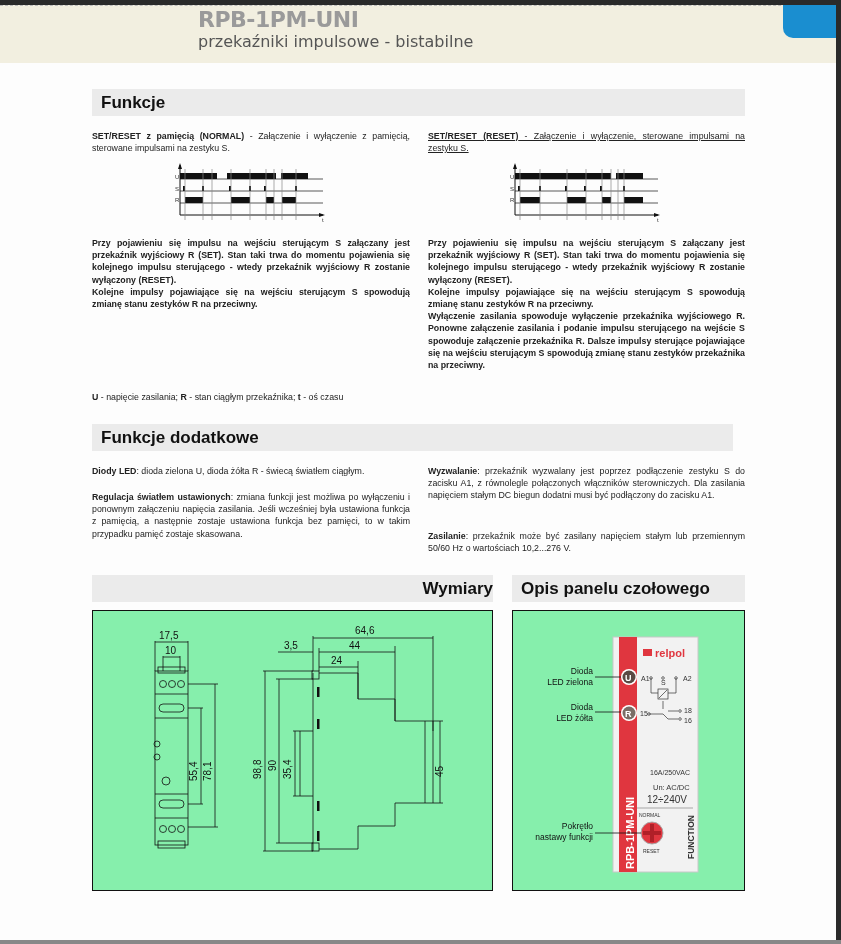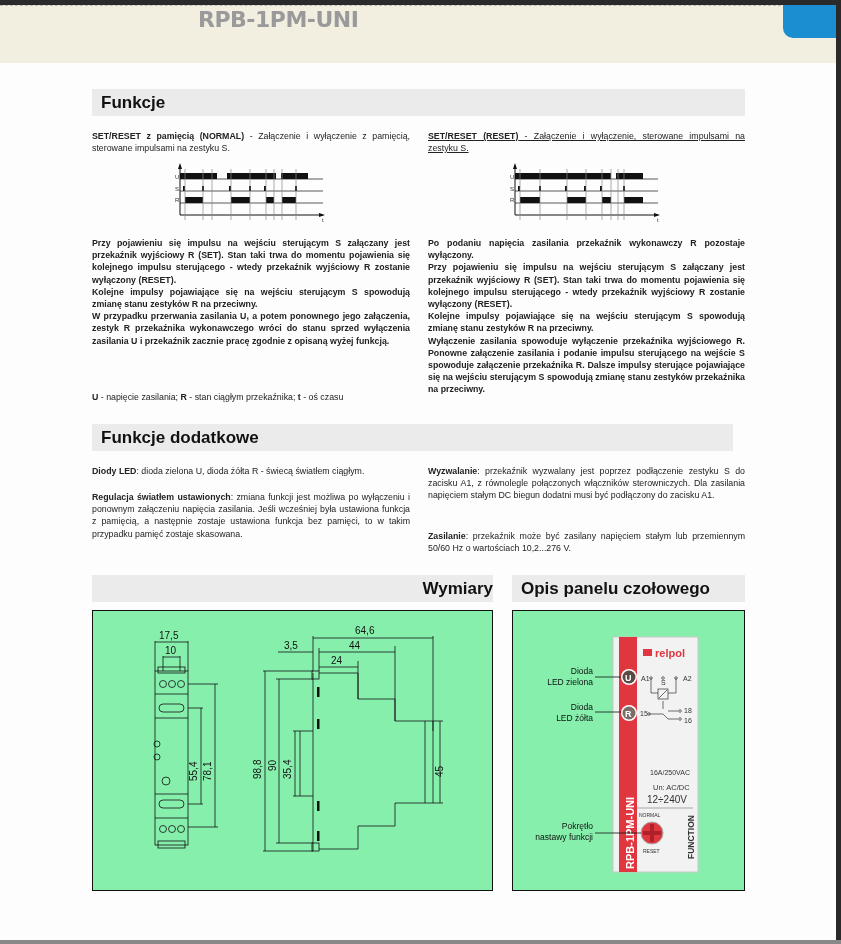--- a/index.html
+++ b/index.html
@@ -17,20 +17,21 @@
   .txt p{margin:0;font-weight:bold;}
   .box{position:absolute;border:1.5px solid #111;background:#86efac;box-sizing:border-box;}
   svg text{font-family:"Liberation Sans",sans-serif;}
 </style>
 </head>
 <body>
 
 <div class="topbar"></div>
 <div class="header">
   <div class="title">RPB-1PM-UNI</div>
+  <div class="subtitle">przekaźniki impulsowe - bistabilne</div>
 </div>
 <div class="tab"></div>
 <div class="rightbar"></div>
 <div class="bottombar"></div>
 
 <div class="section-head" style="left:92px;top:89px;width:653px;">Funkcje</div>
 
 <div class="txt" style="left:92px;top:130px;width:318px;">
   <b>SET/RESET z pamięcią (NORMAL)</b><span> - Załączenie i wyłączenie z pamięcią, sterowane impulsami na zestyku S.</span>
 </div>
@@ -69,21 +70,20 @@
       <line x1="91" y1="6" x2="91" y2="57"></line>
     <line x1="99" y1="6" x2="99" y2="57"></line>
       <line x1="107" y1="6" x2="107" y2="57"></line>
       <line x1="121" y1="6" x2="121" y2="57"></line>
   </g>
 </svg>
 
 <div class="txt" style="left:92px;top:237px;width:318px;">
   <p>Przy pojawieniu się impulsu na wejściu sterującym S załączany jest przekaźnik wyjściowy R (SET). Stan taki trwa do momentu pojawienia się kolejnego impulsu sterującego - wtedy przekaźnik wyjściowy R zostanie wyłączony (RESET).</p>
   <p>Kolejne impulsy pojawiające się na wejściu sterującym S spowodują zmianę stanu zestyków R na przeciwny.</p>
-  <p>W przypadku przerwania zasilania U, a potem ponownego jego załączenia, zestyk R przekaźnika wykonawczego wróci do stanu sprzed wyłączenia zasilania U i przekaźnik zacznie pracę zgodnie z opisaną wyżej funkcją.</p>
 </div>
 
 <div class="txt" style="left:92px;top:391px;width:318px;">
   <b>U</b><span> - napięcie zasilania; </span><b>R</b><span> - stan ciągłym przekaźnika; </span><b>t</b><span> - oś czasu</span>
 </div>
 
 <div class="txt" style="left:428px;top:130px;width:317px;text-decoration:underline;">
   <b>SET/RESET (RESET)</b><span> - Załączenie i wyłączenie, sterowane impulsami na zestyku S.</span>
 </div>
 
@@ -117,21 +117,20 @@
       <line x1="57" y1="6" x2="57" y2="57"></line>
     <line x1="76" y1="6" x2="76" y2="57"></line>
       <line x1="92" y1="6" x2="92" y2="57"></line>
       <line x1="101" y1="6" x2="101" y2="57"></line>
     <line x1="108" y1="6" x2="108" y2="57"></line>
       <line x1="114" y1="6" x2="114" y2="57"></line>
   </g>
 </svg>
 
 <div class="txt" style="left:428px;top:237px;width:317px;">
-  <p>Po podaniu napięcia zasilania przekaźnik wykonawczy R pozostaje wyłączony.</p>
   <p>Przy pojawieniu się impulsu na wejściu sterującym S załączany jest przekaźnik wyjściowy R (SET). Stan taki trwa do momentu pojawienia się kolejnego impulsu sterującego - wtedy przekaźnik wyjściowy R zostanie wyłączony (RESET).</p>
   <p>Kolejne impulsy pojawiające się na wejściu sterującym S spowodują zmianę stanu zestyków R na przeciwny.</p>
   <p>Wyłączenie zasilania spowoduje wyłączenie przekaźnika wyjściowego R. Ponowne załączenie zasilania i podanie impulsu sterującego na wejście S spowoduje załączenie przekaźnika R. Dalsze impulsy sterujące pojawiające się na wejściu sterującym S spowodują zmianę stanu zestyków przekaźnika na przeciwny.</p>
 </div>
 
 <div class="section-head" style="left:92px;top:424px;width:641px;">Funkcje dodatkowe</div>
 
 <div class="txt" style="left:92px;top:465px;width:318px;">
   <b>Diody LED</b><span>: dioda zielona U, dioda żółta R - świecą światłem ciągłym.</span>
 </div>

